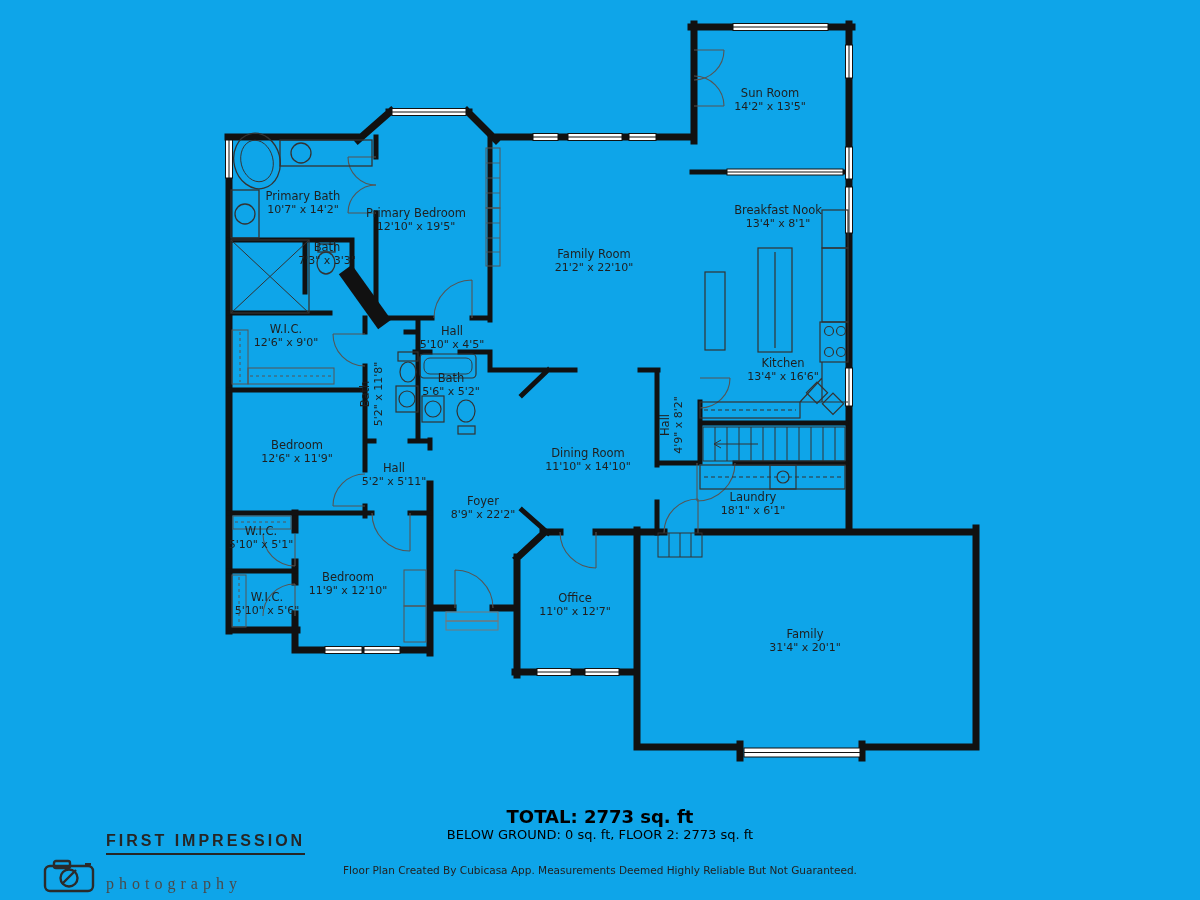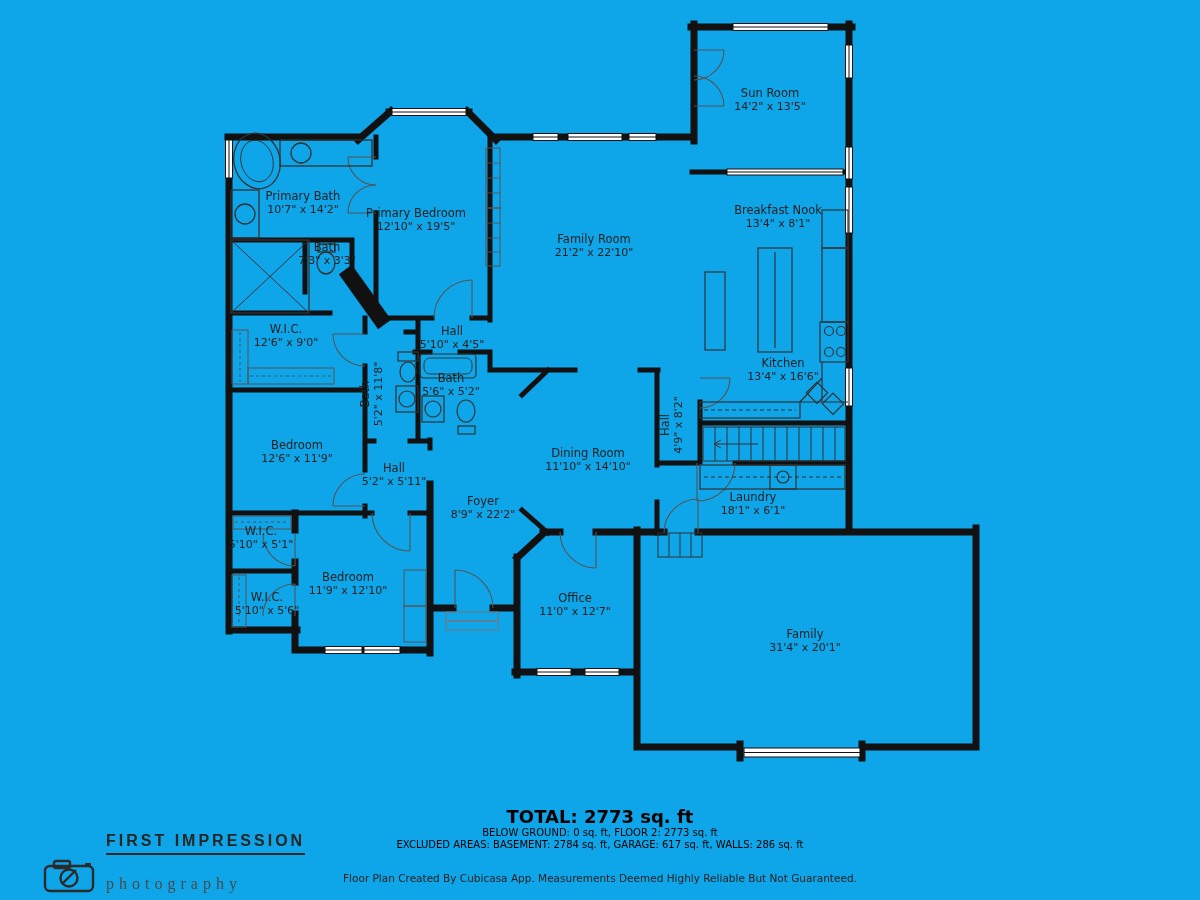--- a/index.html
+++ b/index.html
@@ -6,21 +6,21 @@
   .stage{position:relative;width:1200px;height:900px;background:#0ea5e9;overflow:hidden;
          font-family:"DejaVu Sans","Liberation Sans",sans-serif;padding-left:32px;}
   svg.plan{position:absolute;left:0;top:0;width:1200px;height:900px;}
   .room-label{position:absolute;transform:translate(-50%,-50%);text-align:center;
               color:#1f1f1f;white-space:nowrap;line-height:1.18;pointer-events:none;}
   .room-label.vert{transform:translate(-50%,-50%) rotate(-90deg);}
   .rname{font-size:11.5px;}
   .rdims{font-size:11px;}
   .footer{position:absolute;left:0;top:806px;width:1200px;text-align:center;color:#000;}
   .f-total{font-size:18px;font-weight:bold;margin-bottom:0;}
-  .f-line{font-size:10px;margin-bottom:1px;}
+  .f-line{font-size:13px;margin-bottom:1px;}
   .f-disclaimer{font-size:10.5px;color:#222;margin-top:22px;}
   .logo{position:absolute;left:42px;top:830px;display:flex;align-items:flex-end;gap:8px;}
   .logo-text{padding-top:2px;}
   .logo-brand{font-family:"Liberation Sans",sans-serif;font-size:16px;font-weight:bold;
               letter-spacing:3px;color:#262626;border-bottom:2px solid #262626;padding-bottom:3px;}
   .logo-sub{font-family:Liberation Serif, serif;font-size:16px;letter-spacing:5px;
             color:#4a4a4a;margin-top:20px;}
 </style>
 </head>
 <body>
@@ -192,21 +192,21 @@
 
   <div>
     <div class="room-label" style="left:770px;top:100px">
         <div class="rname">Sun Room</div>
         <div class="rdims">14'2" x 13'5"</div>
       </div>
     <div class="room-label" style="left:778px;top:217px">
         <div class="rname">Breakfast Nook</div>
         <div class="rdims">13'4" x 8'1"</div>
       </div>
-    <div class="room-label" style="left:594px;top:246px">
+    <div class="room-label" style="left:594px;top:261px">
         <div class="rname">Family Room</div>
         <div class="rdims">21'2" x 22'10"</div>
       </div>
     <div class="room-label" style="left:783px;top:370px">
         <div class="rname">Kitchen</div>
         <div class="rdims">13'4" x 16'6"</div>
       </div>
     <div class="room-label" style="left:303px;top:203px">
         <div class="rname">Primary Bath</div>
         <div class="rdims">10'7" x 14'2"</div>
@@ -277,21 +277,20 @@
       </div>
     <div class="room-label" style="left:805px;top:641px">
         <div class="rname">Family</div>
         <div class="rdims">31'4" x 20'1"</div>
       </div>
   </div>
 
   <div class="footer">
     <div class="f-total">TOTAL: 2773 sq. ft</div>
     <div class="f-line">BELOW GROUND: 0 sq. ft, FLOOR 2: 2773 sq. ft</div>
-    <div class="f-line">EXCLUDED AREAS: BASEMENT: 2784 sq. ft, GARAGE: 617 sq. ft, WALLS: 286 sq. ft</div>
     <div class="f-disclaimer">Floor Plan Created By Cubicasa App. Measurements Deemed Highly Reliable But Not Guaranteed.</div>
   </div>
 
   <div class="logo">
     <svg width="56" height="36" viewBox="0 0 56 36">
       <rect x="3" y="9" width="48" height="25" rx="5" fill="none" stroke="#2b2b2b" stroke-width="2.4"></rect>
       <rect x="12" y="4" width="16" height="7" rx="2" fill="none" stroke="#2b2b2b" stroke-width="2.4"></rect>
       <circle cx="27" cy="21" r="8.5" fill="none" stroke="#2b2b2b" stroke-width="2.4"></circle>
       <path d="M20 27 L34 13" stroke="#2b2b2b" stroke-width="2.4" fill="none"></path>
       <rect x="43" y="6" width="6" height="2.5" fill="#2b2b2b"></rect>

